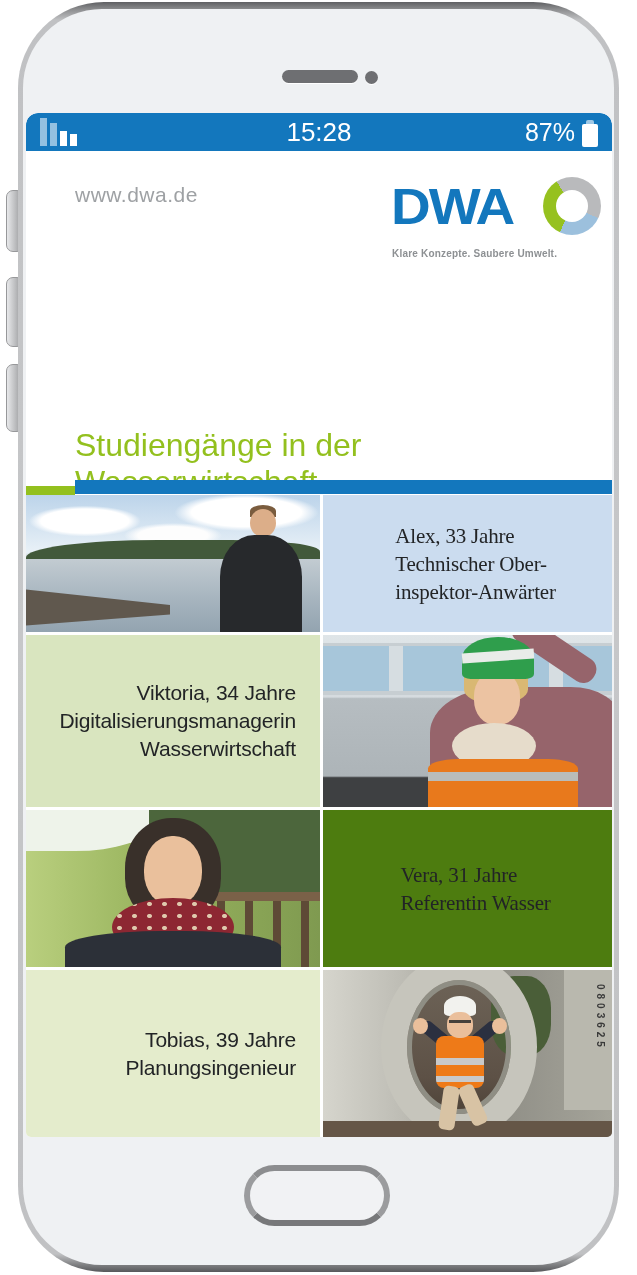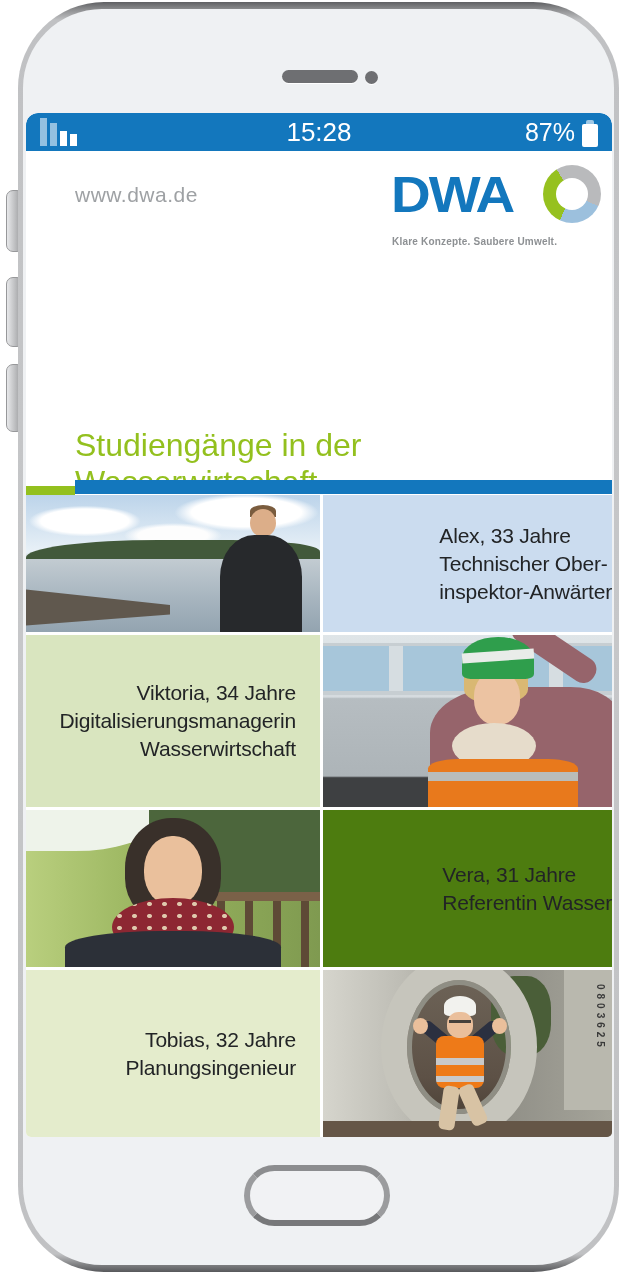--- a/index.html
+++ b/index.html
@@ -42,21 +42,21 @@
   .sb-right { margin-left:auto; display:flex; align-items:flex-end; gap:7px; z-index:1; }
   .sb-batt-pct { font-size:25px; }
   .battery { position:relative; width:16px; height:27px; margin-top:2px; }
   .battery .cap { position:absolute; left:4px; top:0; width:8px; height:5px;
     background:rgba(255,255,255,.6); border-radius:2px 2px 0 0; }
   .battery .bod { position:absolute; left:0; top:4px; width:16px; height:23px;
     background:#fff; border-radius:2px; }
 
   
   .site-url { position:absolute; left:49px; top:70px; font-size:21px; color:#9ea1a4; letter-spacing:.5px; }
-  .logo { position:absolute; right:11px; top:52px; width:210px; height:90px; }
+  .logo { position:absolute; right:11px; top:64px; width:210px; height:90px; }
   .logo-word { position:absolute; left:0; top:0; font-size:55px; font-weight:bold;
     color:#1377bd; letter-spacing:-2px; transform:scaleY(.92); transform-origin:top left; }
   .logo-ring { position:absolute; right:0; top:0; width:58px; height:58px; border-radius:50%;
     background:conic-gradient(#b9babc 0deg 115deg, #9cc0dd 115deg 205deg, #96c11f 205deg 328deg, #b9babc 328deg 360deg); }
   .logo-ring .hole { position:absolute; left:13px; top:13px; width:32px; height:32px;
     border-radius:50%; background:#ffffff; }
   .logo-tag { position:absolute; left:1px; top:71px; font-size:10px; font-weight:bold;
     color:#8d9093; letter-spacing:.2px; white-space:nowrap; }
 
   
@@ -64,21 +64,21 @@
   .hero-sub { position:absolute; left:49px; top:314px; font-size:32px; color:#93c01e; }
   .div-blue { position:absolute; left:49px; top:367px; right:0; height:14px; background:#1377bd; }
   .div-green { position:absolute; left:0; top:373px; width:49px; height:11px; background:#93c01e; }
 
   
   .grid { position:absolute; left:0; top:382px; width:586px;
     display:grid; grid-template-columns:294px 289px; grid-template-rows:137px 172px 157px 167px;
     column-gap:3px; row-gap:3px; }
   .cell { position:relative; overflow:hidden;padding-left:43px; }
   .caption-cell { display:flex; align-items:center; }
-  .cap-left  { justify-content:flex-end; padding-left:16px; text-align:left; }
+  .cap-left  { justify-content:center; padding-left:16px; text-align:left;font-family:Liberation Serif, serif; }
   .cap-right { justify-content:flex-end; padding-right:24px; text-align:right; }
   .caption { font-size:21px; line-height:28px; color:#222426; letter-spacing:-.2px; white-space:pre-line; }
   .bg-lblue { background:#cbdcef; }
   .bg-mblue { background:#4d7c0f; }
   .bg-lgreen { background:#d9e5bf; }
   .bg-pgreen { background:#e4eccc; }
 
   
   .photo { position:relative; }
   .photo div { position:absolute; }
@@ -245,21 +245,21 @@
           <div class="p3-face"></div>
           <div class="p3-scarf"></div>
           <div class="p3-shoulders"></div>
         </div>
         <div class="cell caption-cell cap-left bg-mblue">
           <div class="caption">Vera, 31 Jahre
 Referentin Wasser</div>
         </div>
 
         <div class="cell caption-cell cap-right bg-pgreen">
-          <div class="caption">Tobias, 32 Jahre
+          <div class="caption">Tobias, 39 Jahre
 Planungsingenieur</div>
         </div>
         <div class="cell photo p4">
           <div class="p4-inner"></div>
           <div class="p4-foliage"></div>
           <div class="p4-ring"></div>
           <div class="p4-slab"></div>
           <div class="p4-code">0803625</div>
           <div class="p4-ground"></div>
           <div class="p4-armL"></div>

